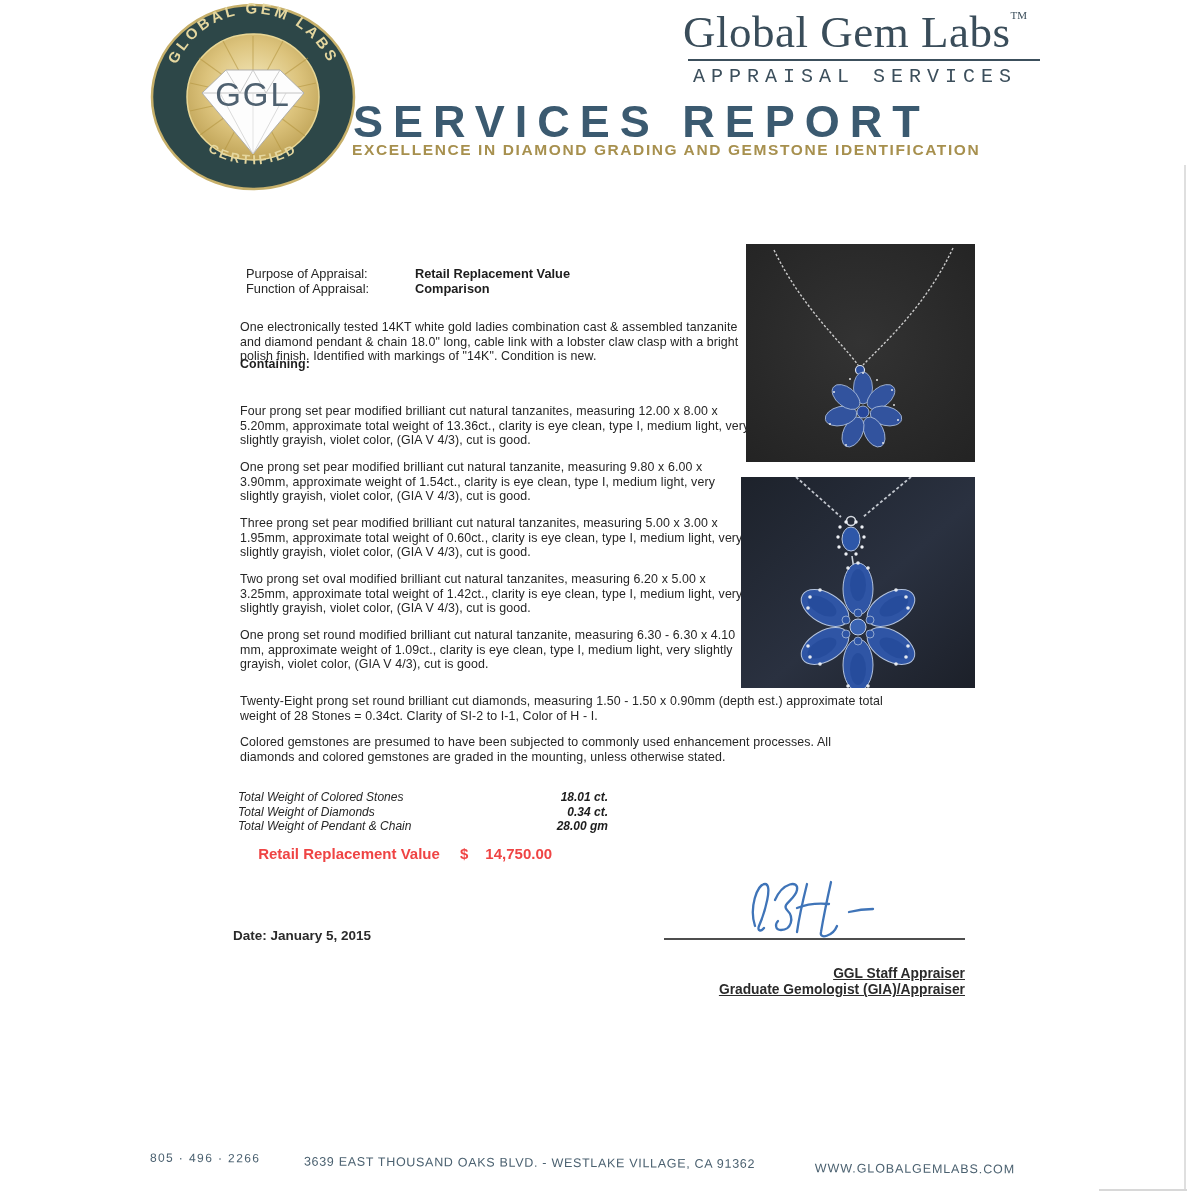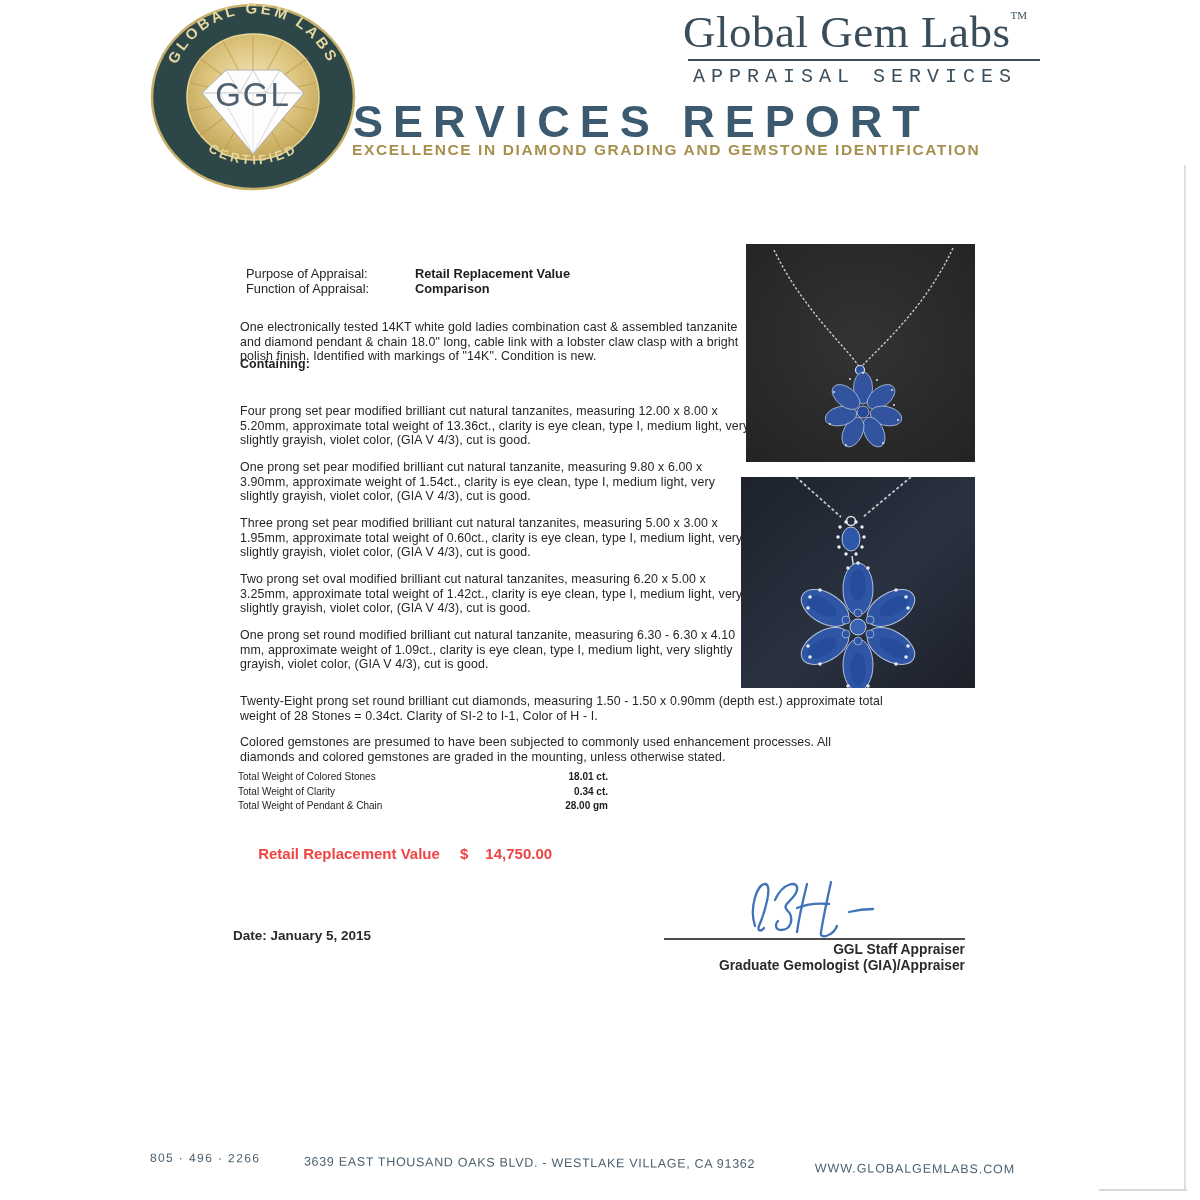--- a/index.html
+++ b/index.html
@@ -41,39 +41,39 @@
   .containing{left:240px;top:357px;font-weight:bold;color:#1d1d1d;}
   .i0{left:240px;top:404px;width:512px;}
   .i1{left:240px;top:460px;width:512px;}
   .i2{left:240px;top:516px;width:512px;}
   .i3{left:240px;top:572px;width:512px;}
   .i4{left:240px;top:628px;width:512px;}
   .i5{left:240px;top:694px;width:668px;}
   .disclaimer{left:240px;top:735px;width:612px;}
 
   
-  .totals{left:238px;top:770px;font-size:10px;line-height:14.6px;}
+  .totals{left:238px;top:790px;font-size:12px;line-height:14.6px;font-style:italic;}
   .trow{display:flex;}
   .trow .tlabel{width:316px;}
   .trow .tvalue{width:54px;text-align:right;font-weight:bold;color:#1d1d1d;}
   .retail{left:238px;top:845px;font-size:15px;font-weight:bold;color:#ef4444;text-align:center;}
   .retail .rlabel{display:inline-block;width:222px;}
   .retail .rcur{display:inline-block;}
   .retail .rval{display:inline-block;margin-left:17px;}
 
   
   .photo1{left:746px;top:244px;}
   .photo2{left:741px;top:477px;}
 
   
   .sig{left:745px;top:874px;}
   .sig-line{left:664px;top:938px;width:301px;height:2px;background:#4e4e4e;}
   .sig-names{
-    left:640px;top:942px;width:325px;text-align:right;
-    font-size:13.8px;font-weight:bold;line-height:16px;color:#2a2a2a;
+    left:640px;top:966px;width:325px;text-align:right;
+    font-size:13.8px;font-weight:bold;line-height:16px;color:#2a2a2a;text-decoration:underline;
   }
   .date-line{left:233px;top:928px;font-size:13.5px;font-weight:bold;color:#2a2a2a;}
 
   
   .footer{left:0;top:1146px;width:1200px;height:40px;transform:rotate(0.3deg);transform-origin:0 0;color:#4b6170;}
   .footer .phone{left:150px;top:4px;font-size:12px;letter-spacing:1.4px;}
   .footer .address{left:304px;top:7px;font-size:12.5px;letter-spacing:0.7px;}
   .footer .website{left:815px;top:11px;font-size:12.5px;letter-spacing:0.9px;}
 
   
@@ -154,21 +154,21 @@
   <p class="abs body i4">One prong set round modified brilliant cut natural tanzanite, measuring 6.30 - 6.30 x 4.10 mm, approximate weight of 1.09ct., clarity is eye clean, type I, medium light, very slightly grayish, violet color, (GIA V 4/3), cut is good.</p>
   <p class="abs body i5">Twenty-Eight prong set round brilliant cut diamonds, measuring 1.50 - 1.50 x 0.90mm (depth est.) approximate total weight of 28 Stones = 0.34ct. Clarity of SI-2 to I-1, Color of H - I.</p>
   <p class="abs body disclaimer">Colored gemstones are presumed to have been subjected to commonly used enhancement processes. All diamonds and colored gemstones are graded in the mounting, unless otherwise stated.</p>
 
   <div class="abs totals">
     <div class="trow">
       <span class="tlabel">Total Weight of Colored Stones</span>
       <span class="tvalue">18.01 ct.</span>
     </div>
     <div class="trow">
-      <span class="tlabel">Total Weight of Clarity</span>
+      <span class="tlabel">Total Weight of Diamonds</span>
       <span class="tvalue">0.34 ct.</span>
     </div>
     <div class="trow">
       <span class="tlabel">Total Weight of Pendant &amp; Chain</span>
       <span class="tvalue">28.00 gm</span>
     </div>
   </div>
 
   <div class="abs retail">
     <span class="rlabel">Retail Replacement Value</span><span class="rcur">$</span><span class="rval">14,750.00</span>

